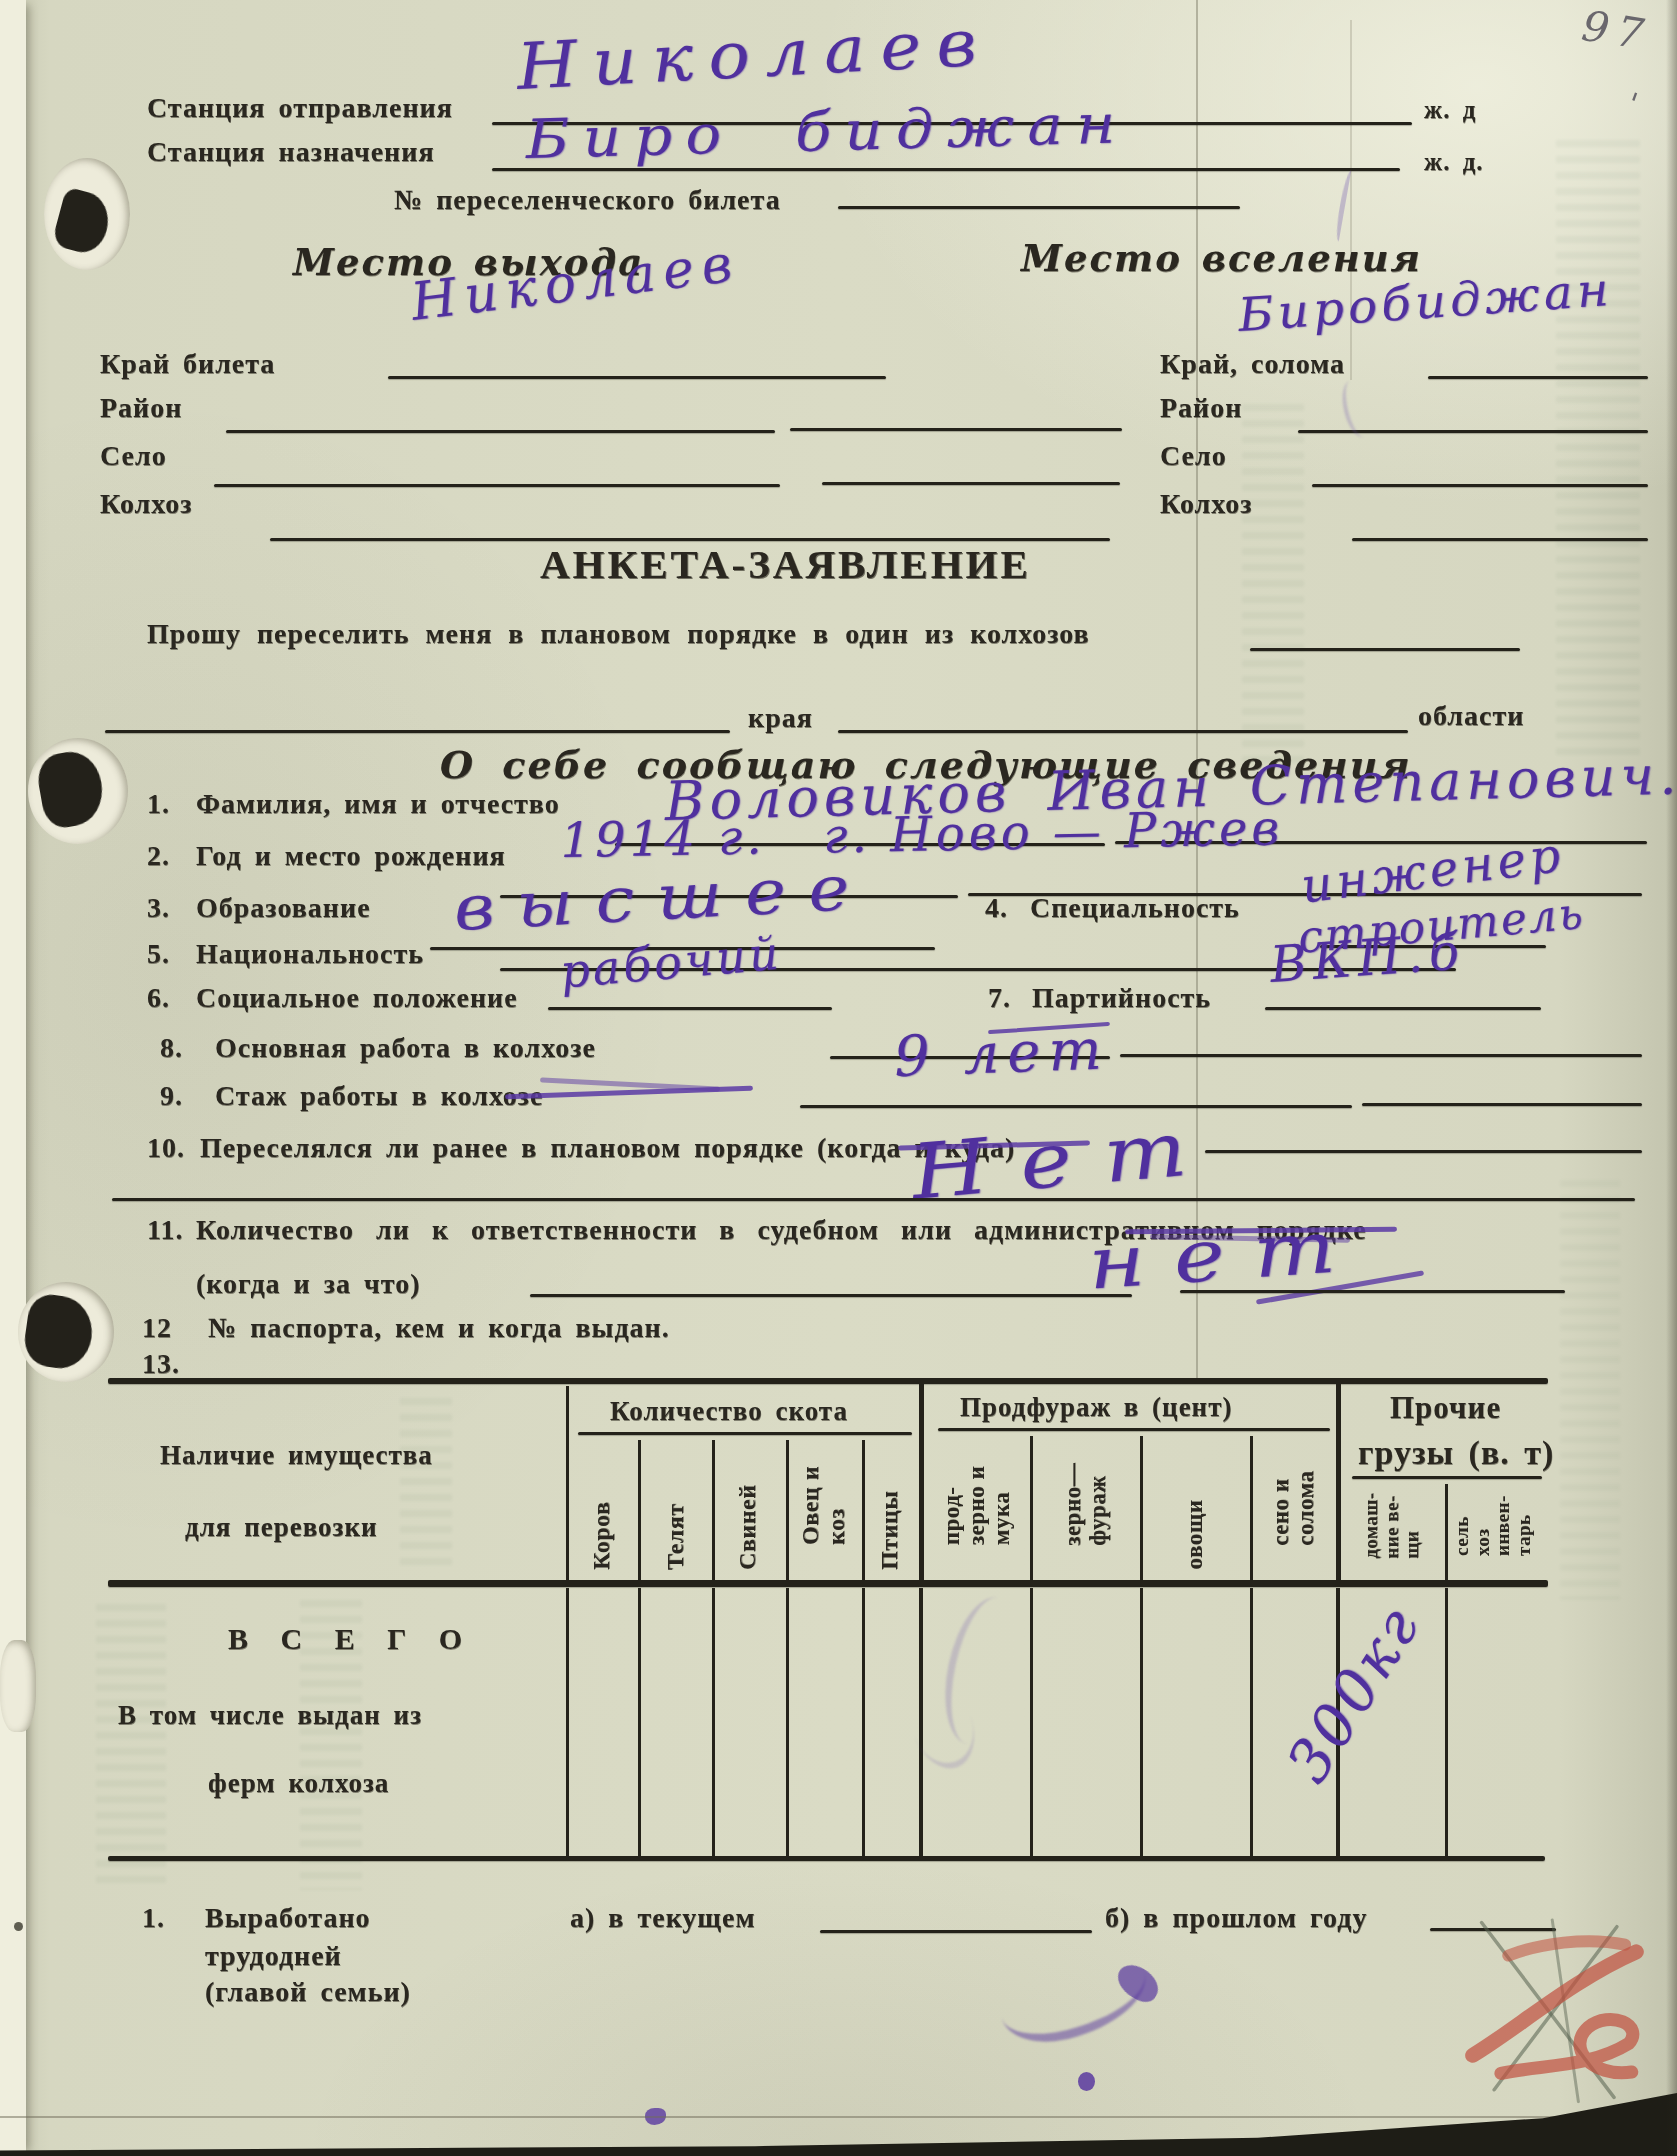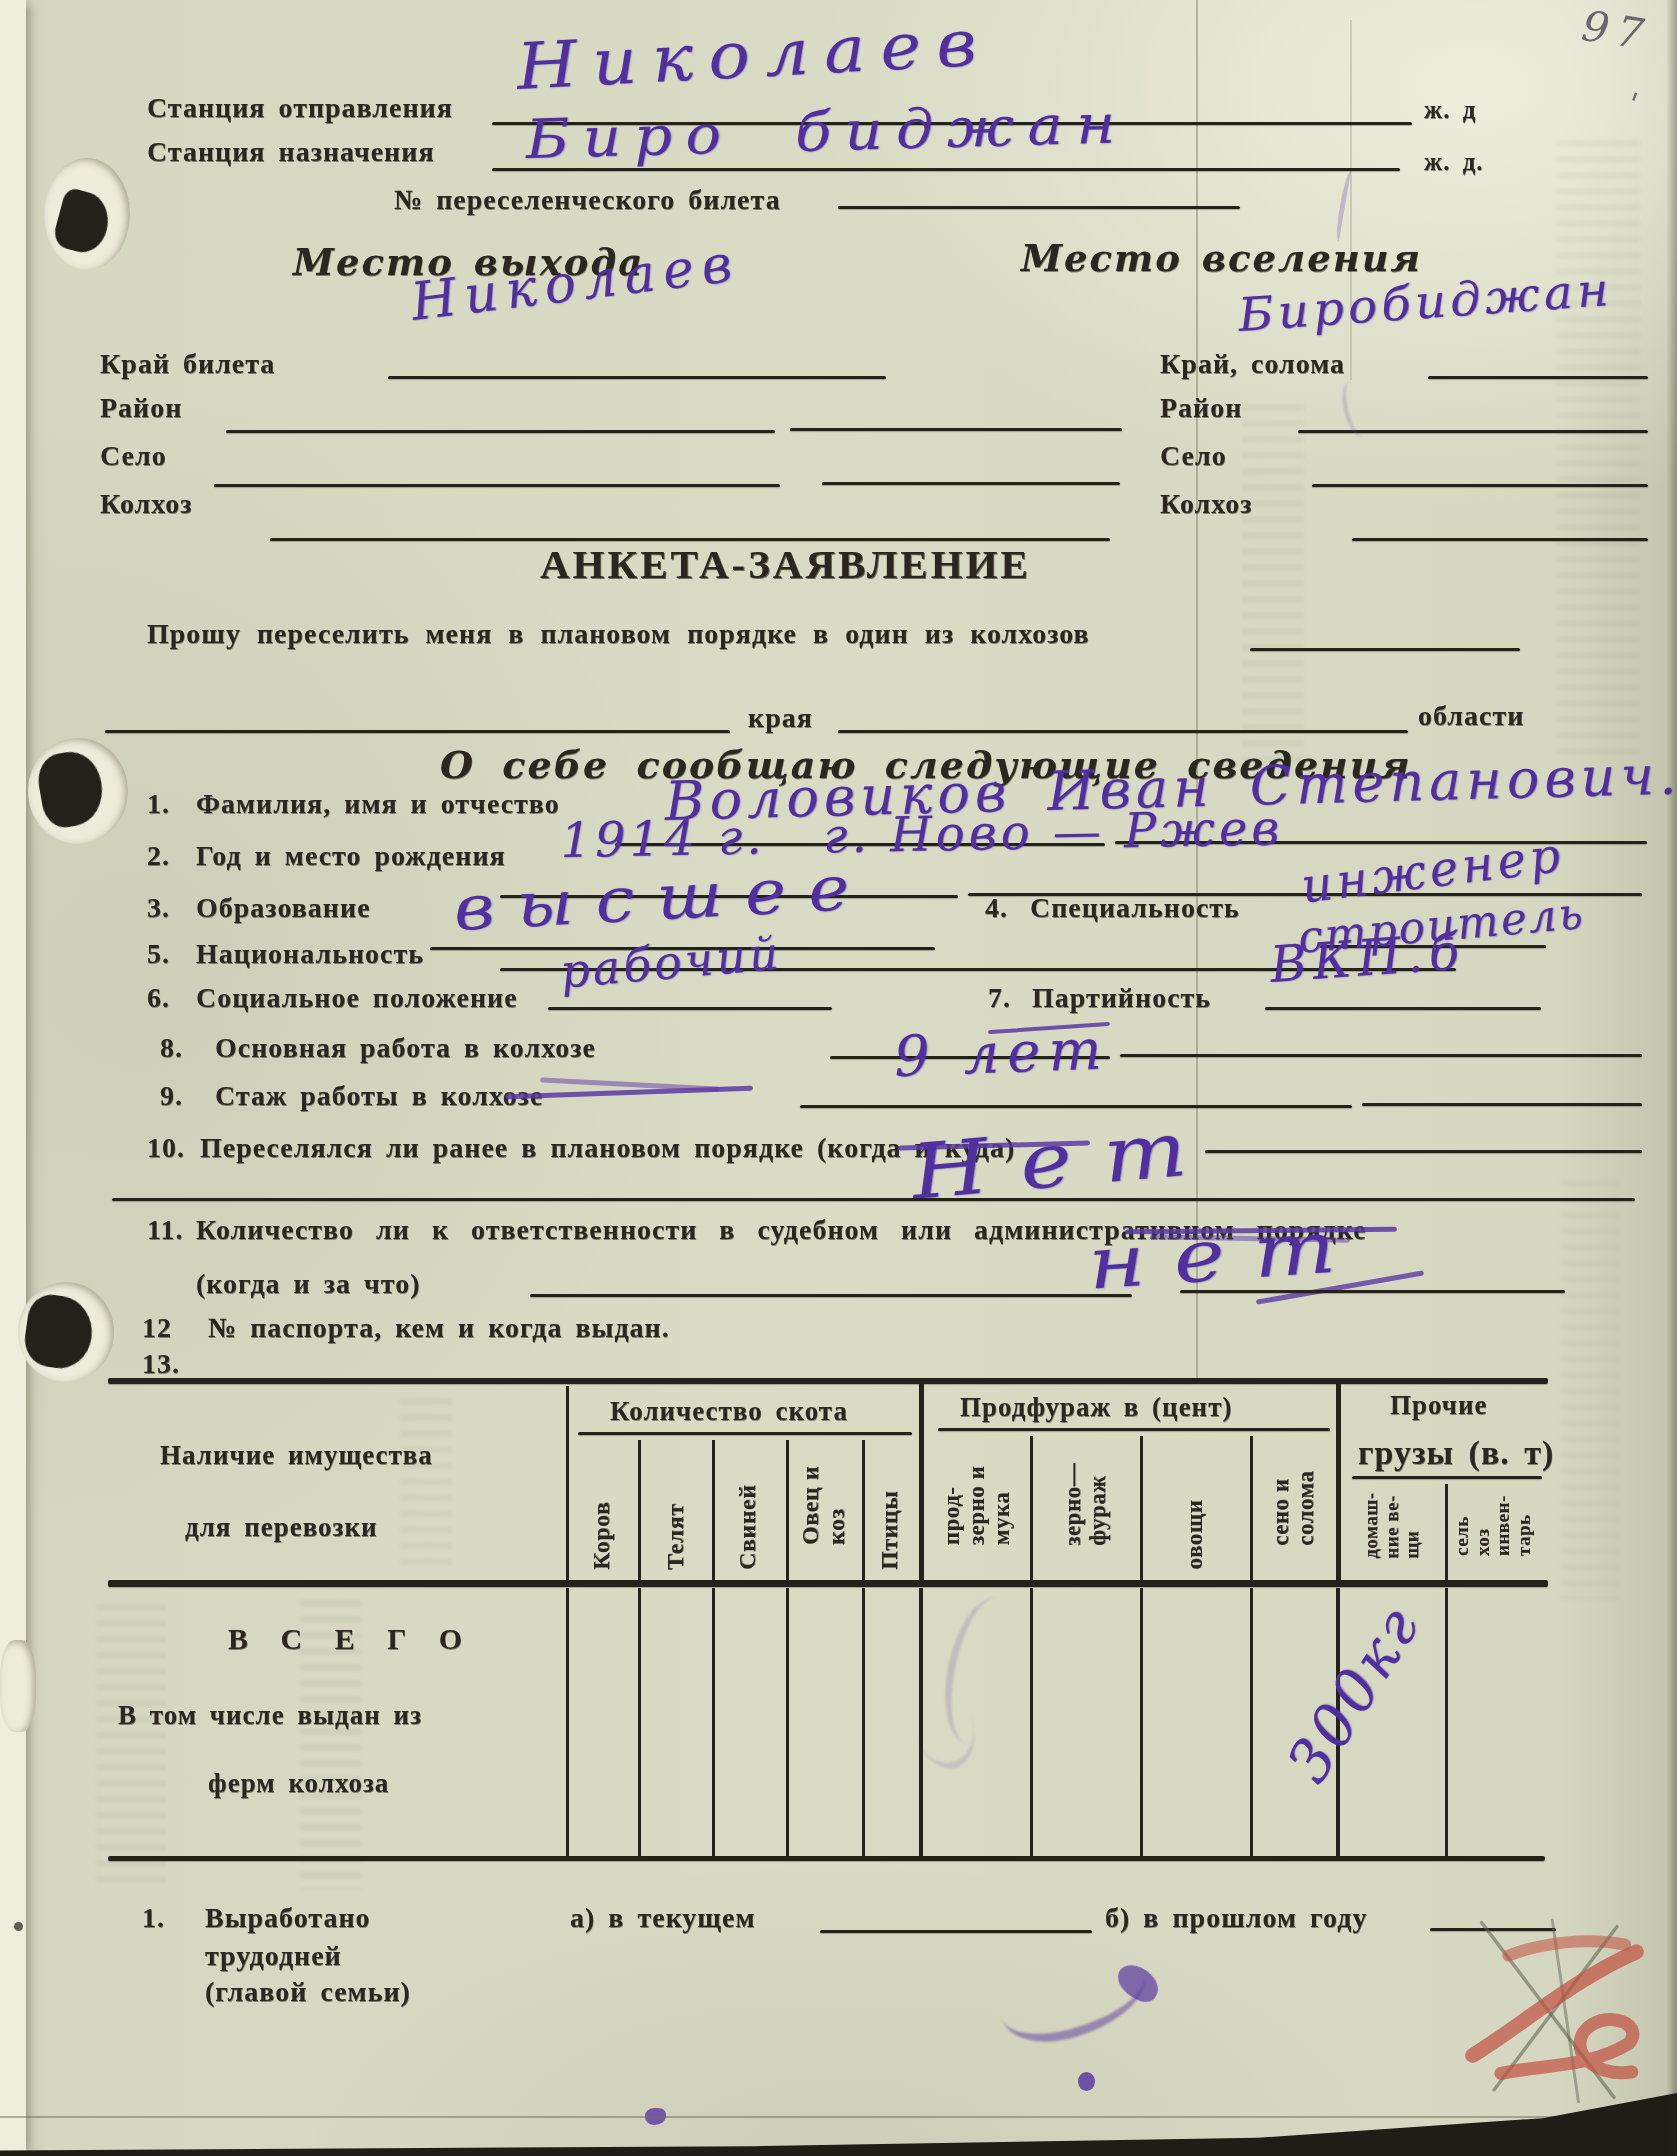--- a/index.html
+++ b/index.html
@@ -179,21 +179,21 @@
   <div class="line" style="left:108px;top:1580px;width:1440px;height:7px"></div>
   <div class="line" style="left:108px;top:1856px;width:1437px;height:5px"></div>
 
   <div class="lbl" style="left:160px;top:1440px;font-size:27px">Наличие имущества</div>
   <div class="lbl" style="left:185px;top:1512px;font-size:27px">для перевозки</div>
 
   <div class="lbl" style="left:610px;top:1396px;font-size:27px">Количество скота</div>
   <div class="line" style="left:578px;top:1432px;width:334px"></div>
   <div class="lbl" style="left:960px;top:1392px;font-size:27px">Продфураж в (цент)</div>
   <div class="line" style="left:938px;top:1428px;width:392px"></div>
-  <div class="lbl" style="left:1390px;top:1390px;font-size:27px">Прочие</div>
+  <div class="lbl" style="left:1390px;top:1390px;font-size:31px">Прочие</div>
   <div class="lbl" style="left:1358px;top:1434px;font-size:34px">грузы (в. т)</div>
   <div class="line" style="left:1352px;top:1476px;width:190px"></div>
 
   <div class="vline" style="left:566px;top:1386px;height:196px;width:3px"></div>
   <div class="vline" style="left:638px;top:1440px;height:142px"></div>
   <div class="vline" style="left:712px;top:1440px;height:142px"></div>
   <div class="vline" style="left:786px;top:1440px;height:142px"></div>
   <div class="vline" style="left:862px;top:1440px;height:142px"></div>
   <div class="vline" style="left:919px;top:1382px;height:200px;width:5px"></div>
   <div class="vline" style="left:1030px;top:1436px;height:146px"></div>

